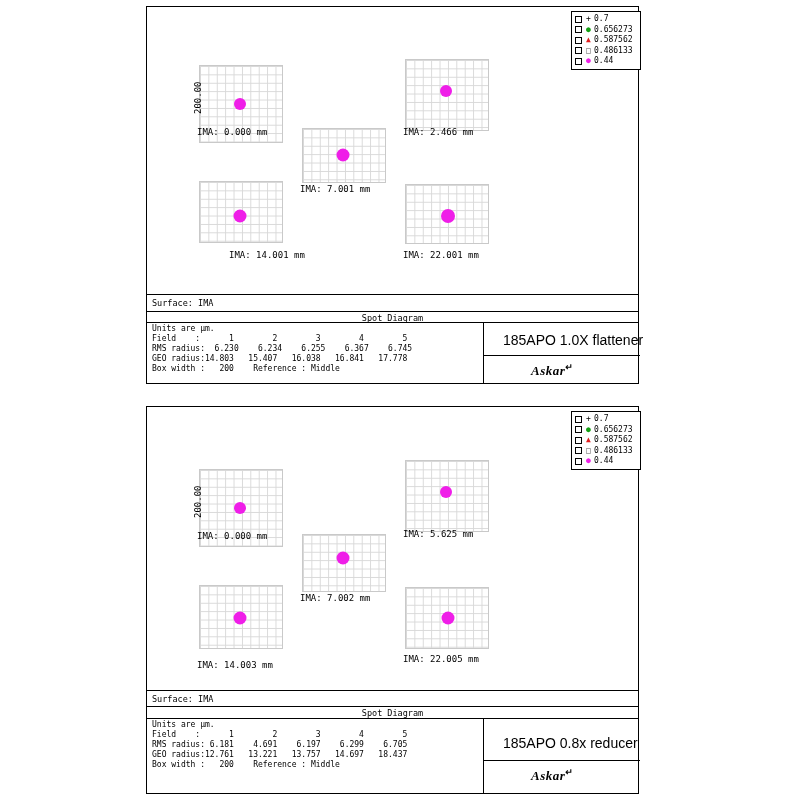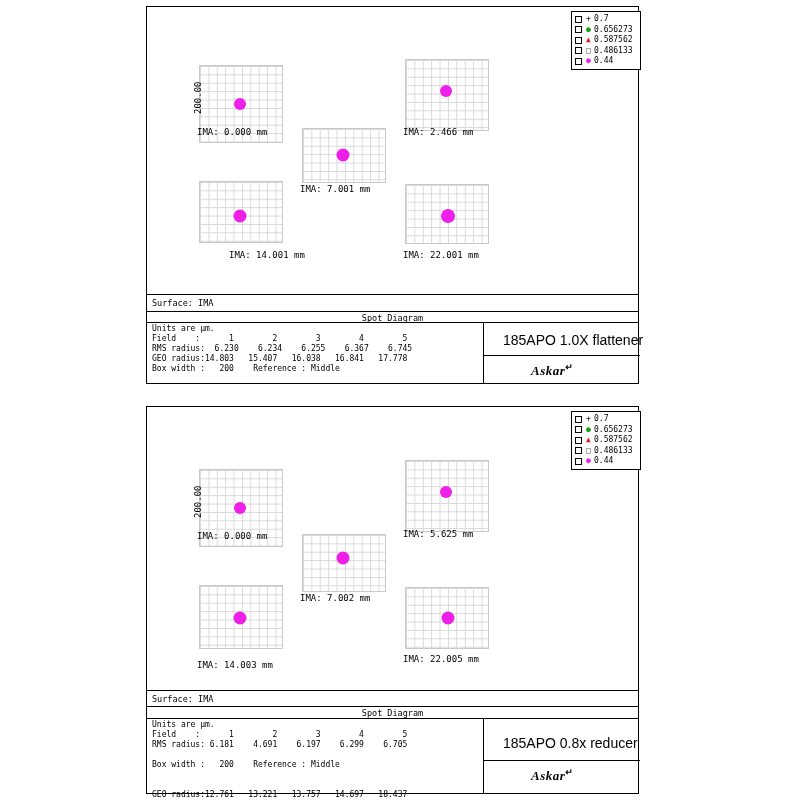--- a/index.html
+++ b/index.html
@@ -237,21 +237,21 @@
     <div class="hline" style="top:311px;"></div>
     <div class="vline" style="left:336px;top:311px;height:76px;"></div>
     <div class="hline" style="top:353px;width:157px;left:336px;"></div>
 
     <div class="surface" style="left:5px;top:287px;">Surface: IMA</div>
     <div class="spotdiag" style="top:301px;">Spot Diagram</div>
 
     <div class="info" style="left:5px;top:313px;">Units are µm.</div>
     <div class="info" style="left:5px;top:323px;">Field    :      1        2        3        4        5</div>
     <div class="info" style="left:5px;top:333px;">RMS radius: 6.181    4.691    6.197    6.299    6.705</div>
-    <div class="info" style="left:5px;top:343px;margin-top:40px;">GEO radius:12.761   13.221   13.757   14.697   18.437</div>
+    <div class="info" style="left:5px;top:343px;">GEO radius:12.761   13.221   13.757   14.697   18.437</div>
     <div class="info" style="left:5px;top:353px;">Box width :   200    Reference : Middle</div>
 
     <div class="title-right" style="left:356px;top:328px;">185APO 0.8x reducer</div>
     <div class="brand" style="left:384px;top:360px;">
       <span>Askar</span><span class="tick">↵</span>
     </div>
   </div>
 
 </div>
 

